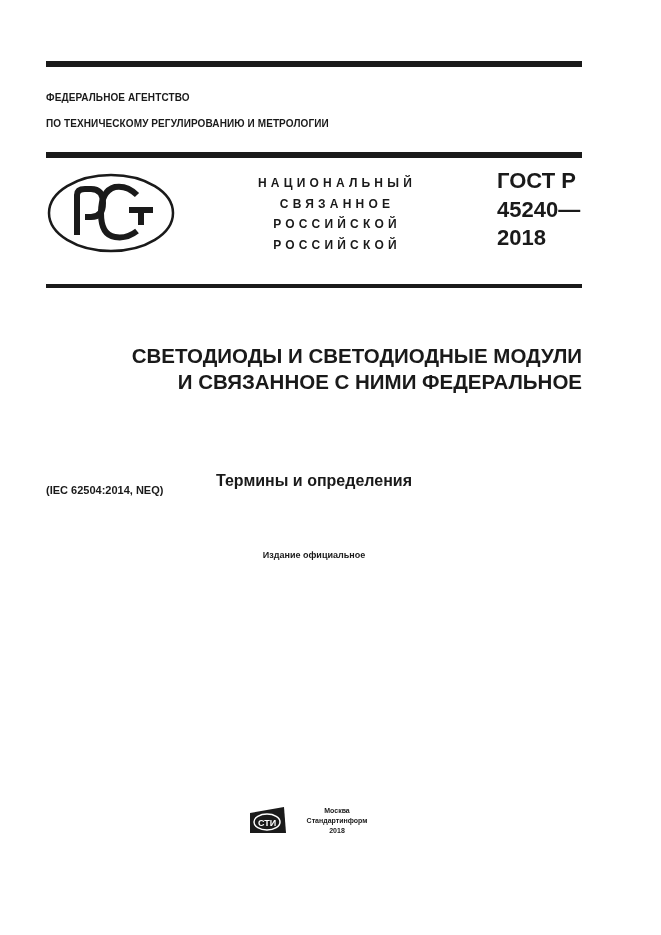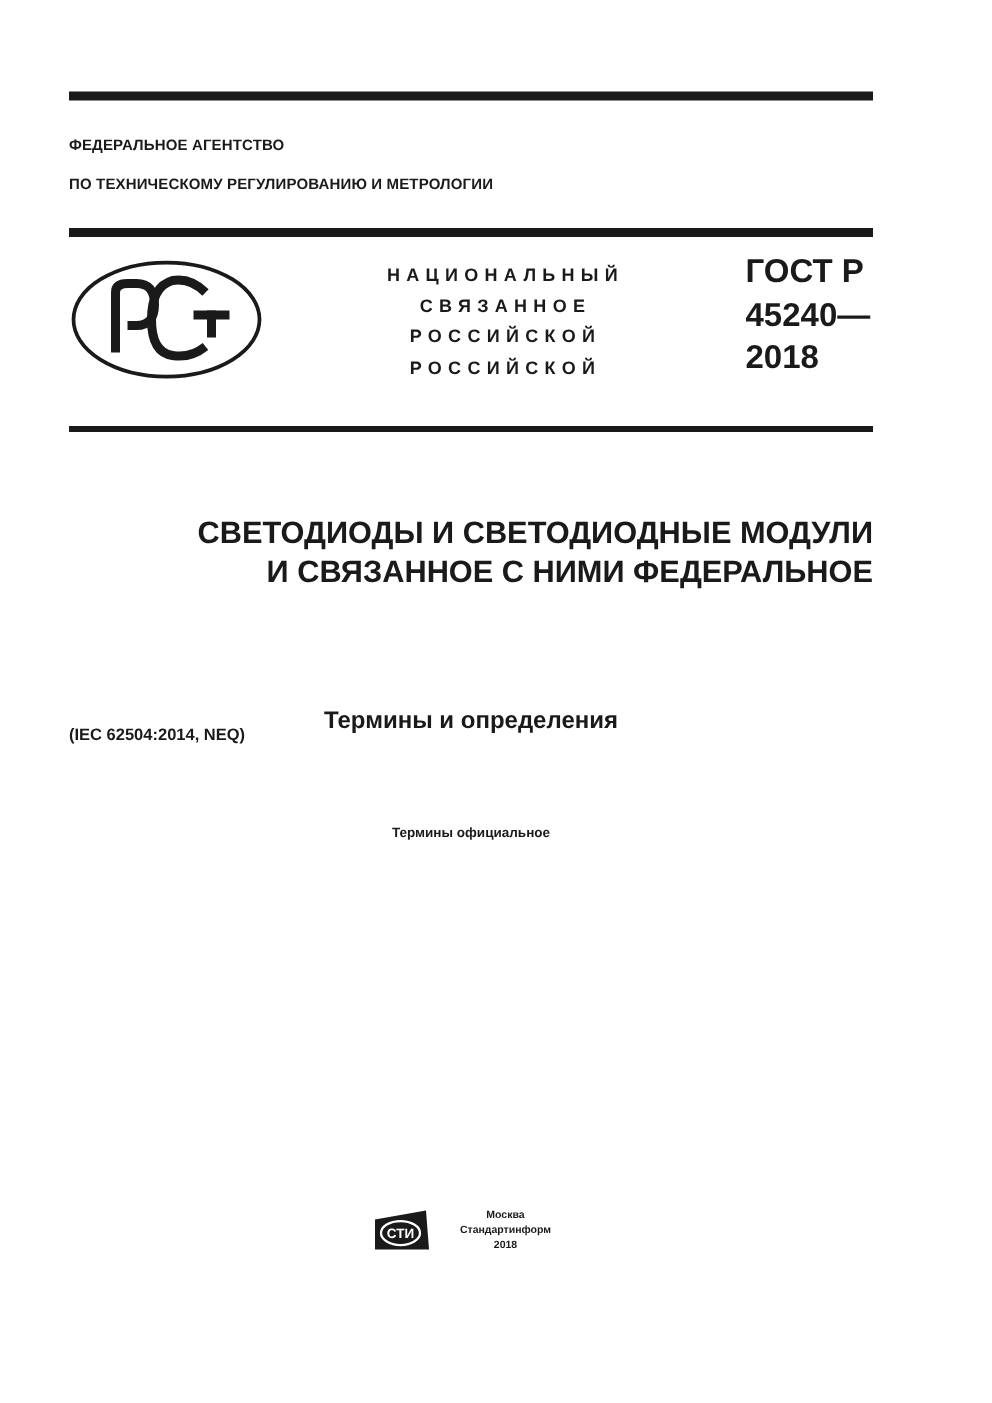--- a/index.html
+++ b/index.html
@@ -60,21 +60,21 @@
 </div>
 
 <div class="rule bottom"></div>
 
 <div class="title">
   <div>СВЕТОДИОДЫ И СВЕТОДИОДНЫЕ МОДУЛИ</div>
   <div>И СВЯЗАННОЕ С НИМИ ФЕДЕРАЛЬНОЕ</div>
 </div>
 <div class="subtitle">Термины и определения</div>
 <div class="iec">(IEC 62504:2014, NEQ)</div>
-<div class="edition">Термины официальное</div>
+<div class="edition">Издание официальное</div>
 
 <svg class="pub-logo" viewBox="0 0 40 30">
   <path d="M2 8 L36 2 L38 28 L2 28 Z" fill="#1a1a1a"></path>
   <ellipse cx="19" cy="17" rx="13" ry="8" fill="none" stroke="#fff" stroke-width="1.5"></ellipse>
   <text x="19" y="20.5" font-size="9" font-weight="bold" fill="#fff" text-anchor="middle" font-family="Liberation Sans, sans-serif">СТИ</text>
 </svg>
 <div class="pub-text">
   <div>Москва</div>
   <div>Стандартинформ</div>
   <div>2018</div>

